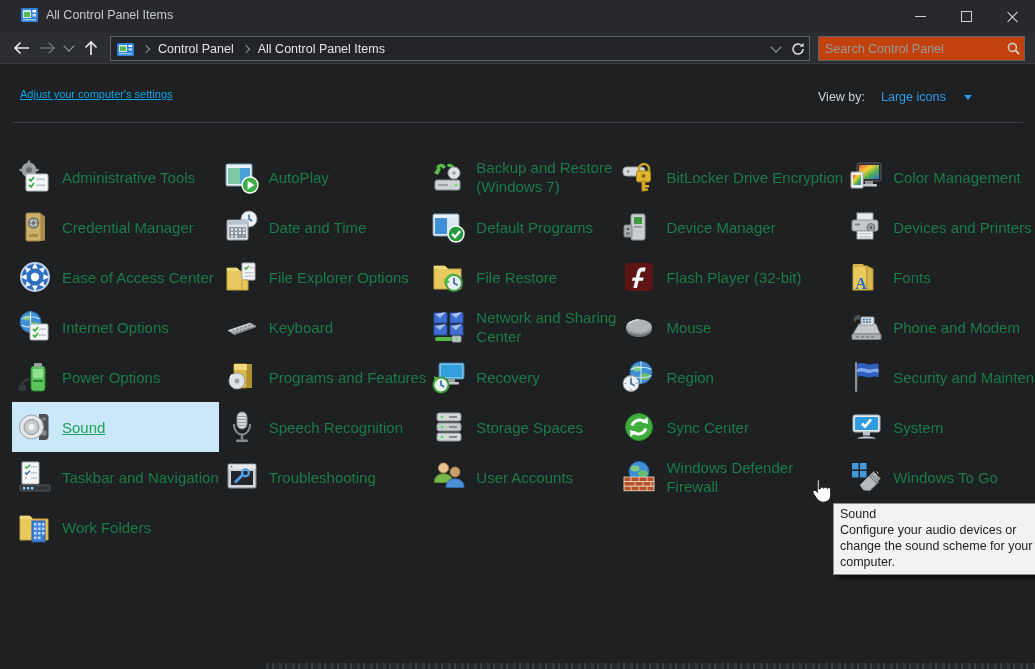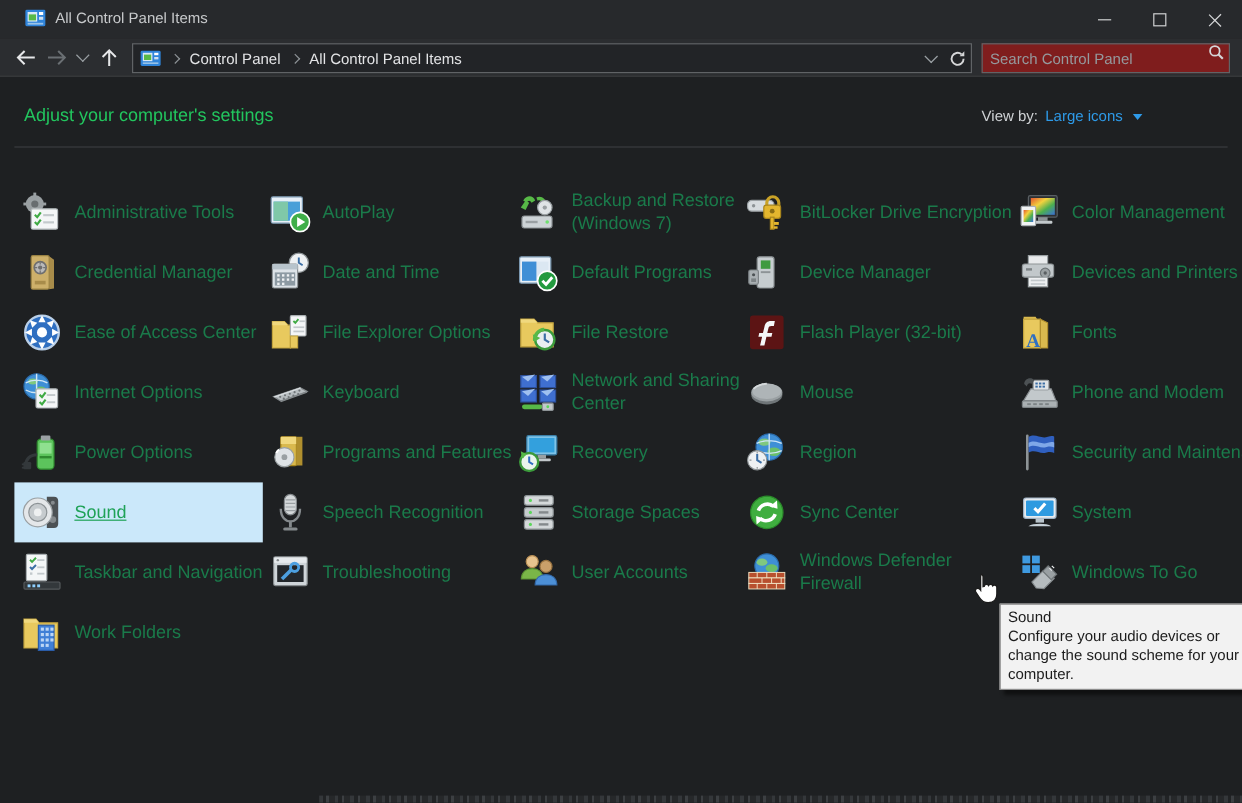--- a/index.html
+++ b/index.html
@@ -26,28 +26,28 @@
   .navbtns{position:absolute;left:8px;top:0;height:31px;display:flex;align-items:center;}
   .navbtn{width:26px;height:26px;display:flex;align-items:center;justify-content:center;}
   .navbtn.small{width:18px;}
   .chev-down{width:7px;height:7px;border-right:1.6px solid #9aa0a4;border-bottom:1.6px solid #9aa0a4;transform:rotate(45deg);margin-top:-4px;}
   .addr-field{position:absolute;left:110px;top:4px;width:698px;height:23px;background:#222427;border:1px solid #606366;display:flex;align-items:center;text-align:center;}
   .addr-icon{width:17px;height:13px;margin-left:6px;}
   .crumb-sep{width:5px;height:5px;border-right:1.4px solid #8d9296;border-bottom:1.4px solid #8d9296;transform:rotate(-45deg);margin:0 9px;}
   .crumb{font-size:12.5px;color:#e3e4e6;}
   .addr-right{margin-left:auto;display:flex;align-items:center;height:100%;}
   .addr-right .navbtn{width:22px;}
-  .searchbox{position:absolute;left:818px;top:4px;width:205px;height:23px;background:#7f1d1d;border:1px solid #606366;display:flex;}
+  .searchbox{position:absolute;left:818px;top:4px;width:205px;height:23px;background:#c2410c;border:1px solid #606366;display:flex;align-items:center;}
   .searchbox input{flex:1;background:transparent;border:none;outline:none;color:#d5d6d8;font-size:12.5px;padding:0 6px;font-family:"Liberation Sans",sans-serif;}
   .searchbox input::placeholder{color:#95999d;}
   .search-icon{width:22px;display:flex;justify-content:center;}
 
   
-  .page-header{position:absolute;left:20px;top:88px;font-size:15px;color:#22c55e;}
-  .viewby{position:absolute;left:818px;top:90px;font-size:12.5px;display:flex;align-items:center;gap:6px;}
+  .page-header{position:absolute;left:20px;top:88px;font-size:11px;color:#0ea5e9;text-decoration:underline;}
+  .viewby{position:absolute;left:818px;top:90px;font-size:12.5px;display:flex;align-items:center;gap:16px;}
   .viewby-label{color:#cfd2d5;}
   .viewby-value{color:#2e9ae8;}
   .viewby-caret{width:0;height:0;border-left:4px solid transparent;border-right:4px solid transparent;border-top:5px solid #2e9ae8;margin-left:2px;}
   .header-divider{position:absolute;left:12px;top:122px;width:1011px;height:1px;background:#3b3d40;}
 
   
   .grid{position:absolute;left:12px;top:152px;width:1011px;display:grid;grid-template-columns:repeat(5,1fr);grid-auto-rows:50px;}
   .item{display:flex;align-items:center;gap:10px;padding-left:6px;cursor:pointer;}
   .item .icon{width:34px;height:34px;flex:0 0 34px;}
   .item .icon svg{width:34px;height:34px;display:block;}

